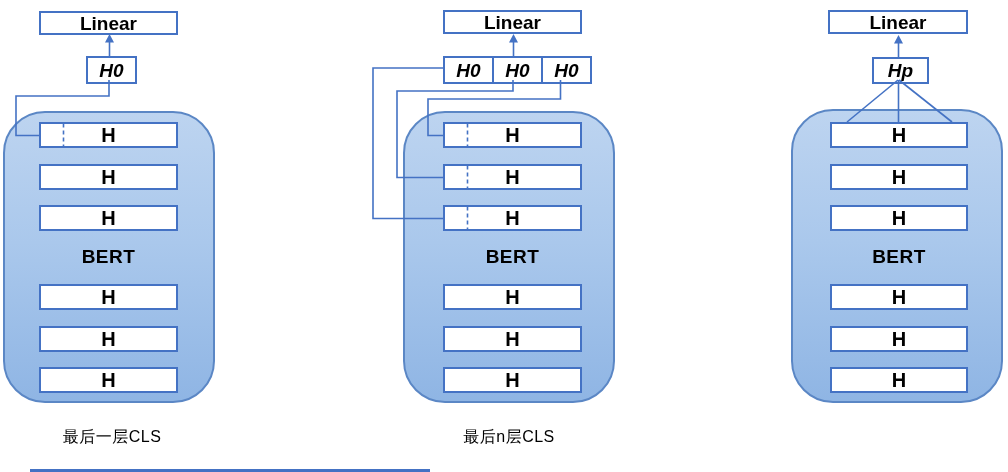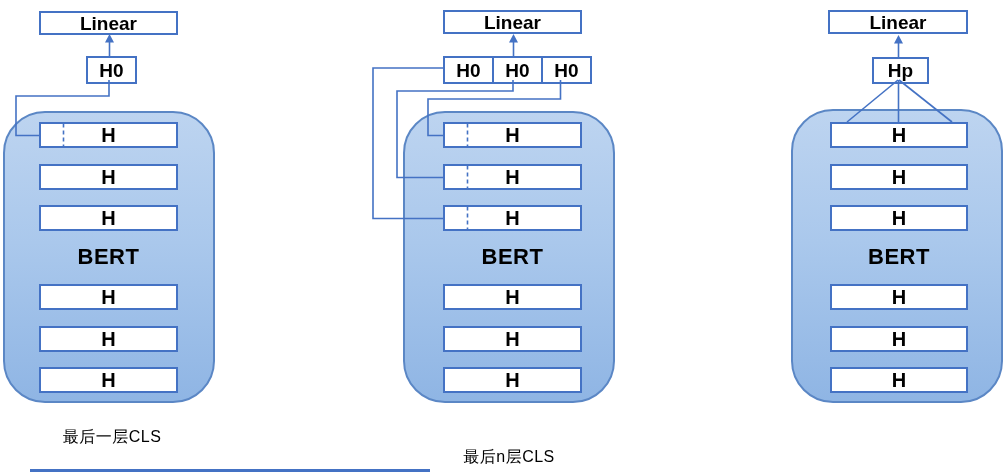--- a/index.html
+++ b/index.html
@@ -15,23 +15,23 @@
   }
   
   .wbox{
     background:#fff;border:2px solid #4472c4;
     display:flex;align-items:center;justify-content:center;
     font-weight:bold;font-size:19px;line-height:1;
   }
   .h-row{font-size:20px;}
   .bert-label{
     display:flex;align-items:center;justify-content:center;
-    font-weight:bold;font-size:22px;letter-spacing:.5px;text-align:right;
+    font-weight:bold;font-size:19px;letter-spacing:.5px;text-align:right;
   }
-  .pooled-group{display:flex;}
+  .pooled-group{display:flex;font-style:italic;}
   .pooled-group .wbox{flex:0 0 47px;height:24px;}
   .pooled-group .wbox + .wbox{margin-left:-2px;}
   .caption{
     text-align:center;font-size:16px;font-weight:400;letter-spacing:.5px;
   }
   svg.overlay{position:absolute;left:0;top:0;pointer-events:none;}
   .cropped-line{background:#4472c4;}
 </style>
 </head>
 <body>
@@ -103,21 +103,21 @@
   <div class="abs wbox h-row" style="left:443px;top:284px;width:139px;height:26px;">
       <span>H</span>
     </div>
   <div class="abs wbox h-row" style="left:443px;top:326px;width:139px;height:26px;">
       <span>H</span>
     </div>
   <div class="abs wbox h-row" style="left:443px;top:367px;width:139px;height:26px;">
       <span>H</span>
     </div>
 
-  <div class="abs caption" style="left:403px;top:427px;width:212px;margin-top:20px;">最后n层CLS</div>
+  <div class="abs caption" style="left:403px;top:427px;width:212px;">最后n层CLS</div>
 
   <div class="abs wbox" style="left:828px;top:10px;width:140px;height:24px;">
       <span>Linear</span>
     </div>
 
   <div class="abs pooled-group" style="left:872px;top:57px;">
     <div class="wbox" style="flex-basis:53px;height:23px;justify-content:center;">
         <span>Hp</span>
       </div>
   </div>

